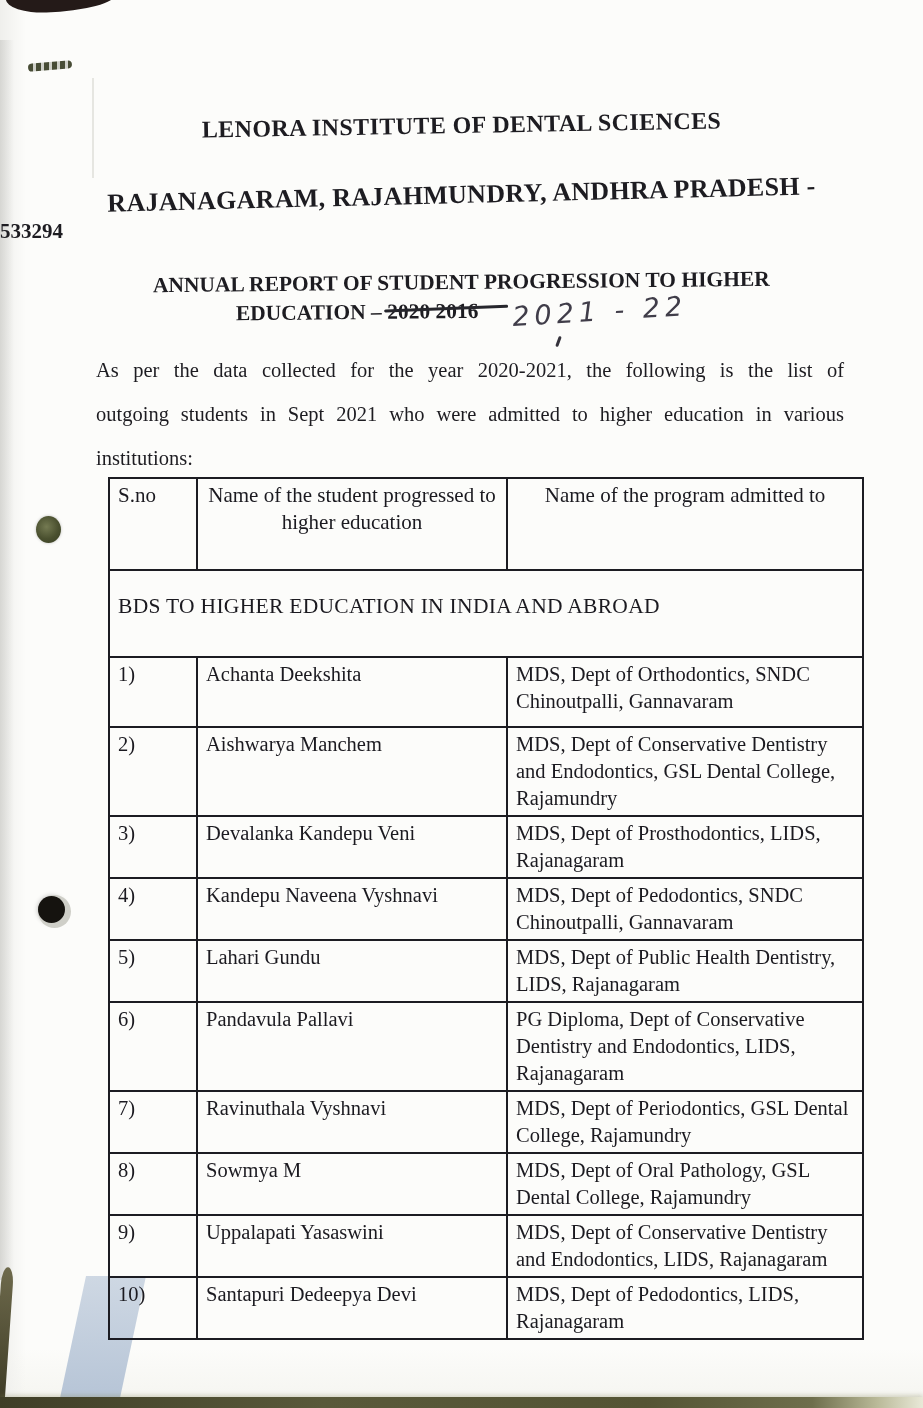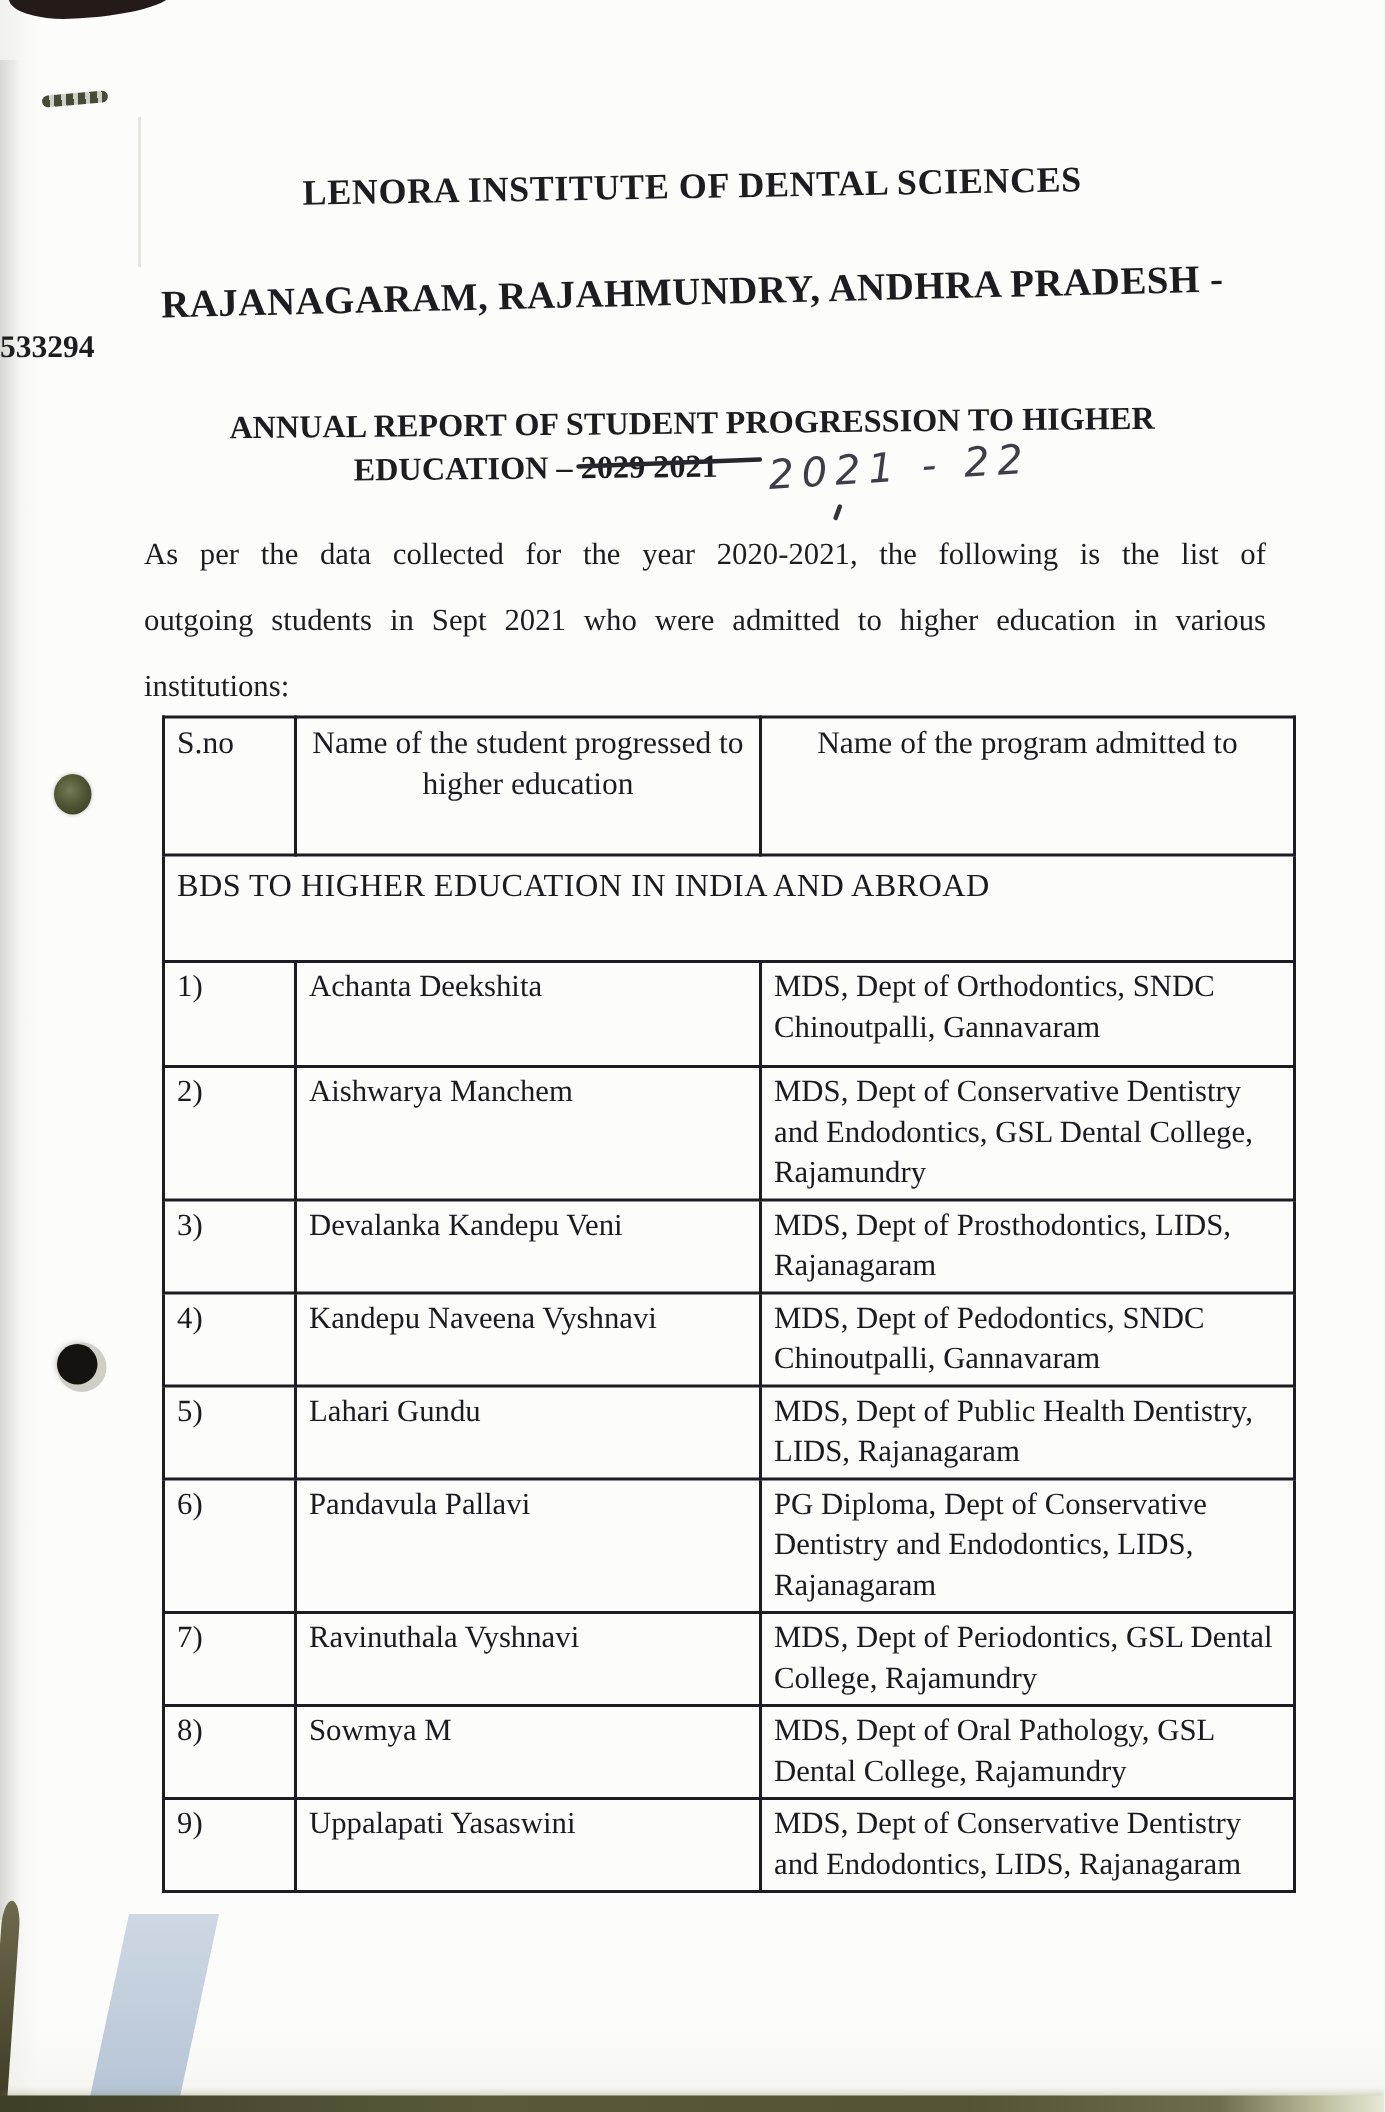--- a/index.html
+++ b/index.html
@@ -73,21 +73,21 @@
     border: 2px solid #1c1c22; padding: 3px 8px;
     line-height: 27px; font-weight: normal; vertical-align: top;
     overflow: hidden;
   }
   .report-table thead th { height: 84px; font-size: 21px; }
   .report-table th.h-sno  { text-align: left; }
   .report-table th.h-name { text-align: center; border-radius: 25px; }
   .report-table th.h-prog { text-align: center; }
   .report-table td.section-cell {
     height: 60px; font-size: 21.5px; letter-spacing: 0.3px; text-align: left;
-    padding-top: 6px;
+    padding-top: 22px;
   }
   .report-table td.sno-cell  { text-align: left; }
   .report-table td.name-cell { text-align: left; }
   .report-table td.prog-cell { text-align: left; }
   .report-table tr.first-body-row td { height: 62px; }
 
   
   .scan-blob-top {
     position: absolute; left: 6px; top: -6px; width: 110px; height: 18px;
     background: #241a18; transform: rotate(-2deg);
@@ -160,21 +160,21 @@
 
   <div class="institute-title">LENORA INSTITUTE OF DENTAL SCIENCES</div>
 
   <div class="address-line">RAJANAGARAM, RAJAHMUNDRY, ANDHRA PRADESH -</div>
 
   <div class="pincode">533294</div>
 
   <div class="report-title">
     <div>ANNUAL REPORT OF STUDENT PROGRESSION TO HIGHER</div>
     <div class="report-line2">
-      <span>EDUCATION – </span><span class="struck-year">2029 2021</span><span class="handwritten-year">2021 - 22</span>
+      <span>EDUCATION – </span><span class="struck-year">2020 2016</span><span class="handwritten-year">2021 - 22</span>
     </div>
   </div>
 
   <div class="intro">As per the data collected for the year 2020-2021, the following is the list of outgoing students in Sept 2021 who were admitted to higher education in various institutions:</div>
 
   <table class="report-table">
     <colgroup>
       <col class="c-sno">
         <col class="c-name">
         <col class="c-prog">
@@ -228,16 +228,21 @@
         <tr style="">
         <td class="sno-cell">8)</td>
         <td class="name-cell">Sowmya M</td>
         <td class="prog-cell">MDS, Dept of Oral Pathology, GSL Dental College, Rajamundry</td>
       </tr>
         <tr style="">
         <td class="sno-cell">9)</td>
         <td class="name-cell">Uppalapati Yasaswini</td>
         <td class="prog-cell">MDS, Dept of Conservative Dentistry and Endodontics, LIDS, Rajanagaram</td>
       </tr>
+        <tr style="">
+        <td class="sno-cell">10)</td>
+        <td class="name-cell">Santapuri Dedeepya Devi</td>
+        <td class="prog-cell">MDS, Dept of Pedodontics, LIDS, Rajanagaram</td>
+      </tr>
     </tbody>
   </table>
 
 </div>
 
 </body></html>

